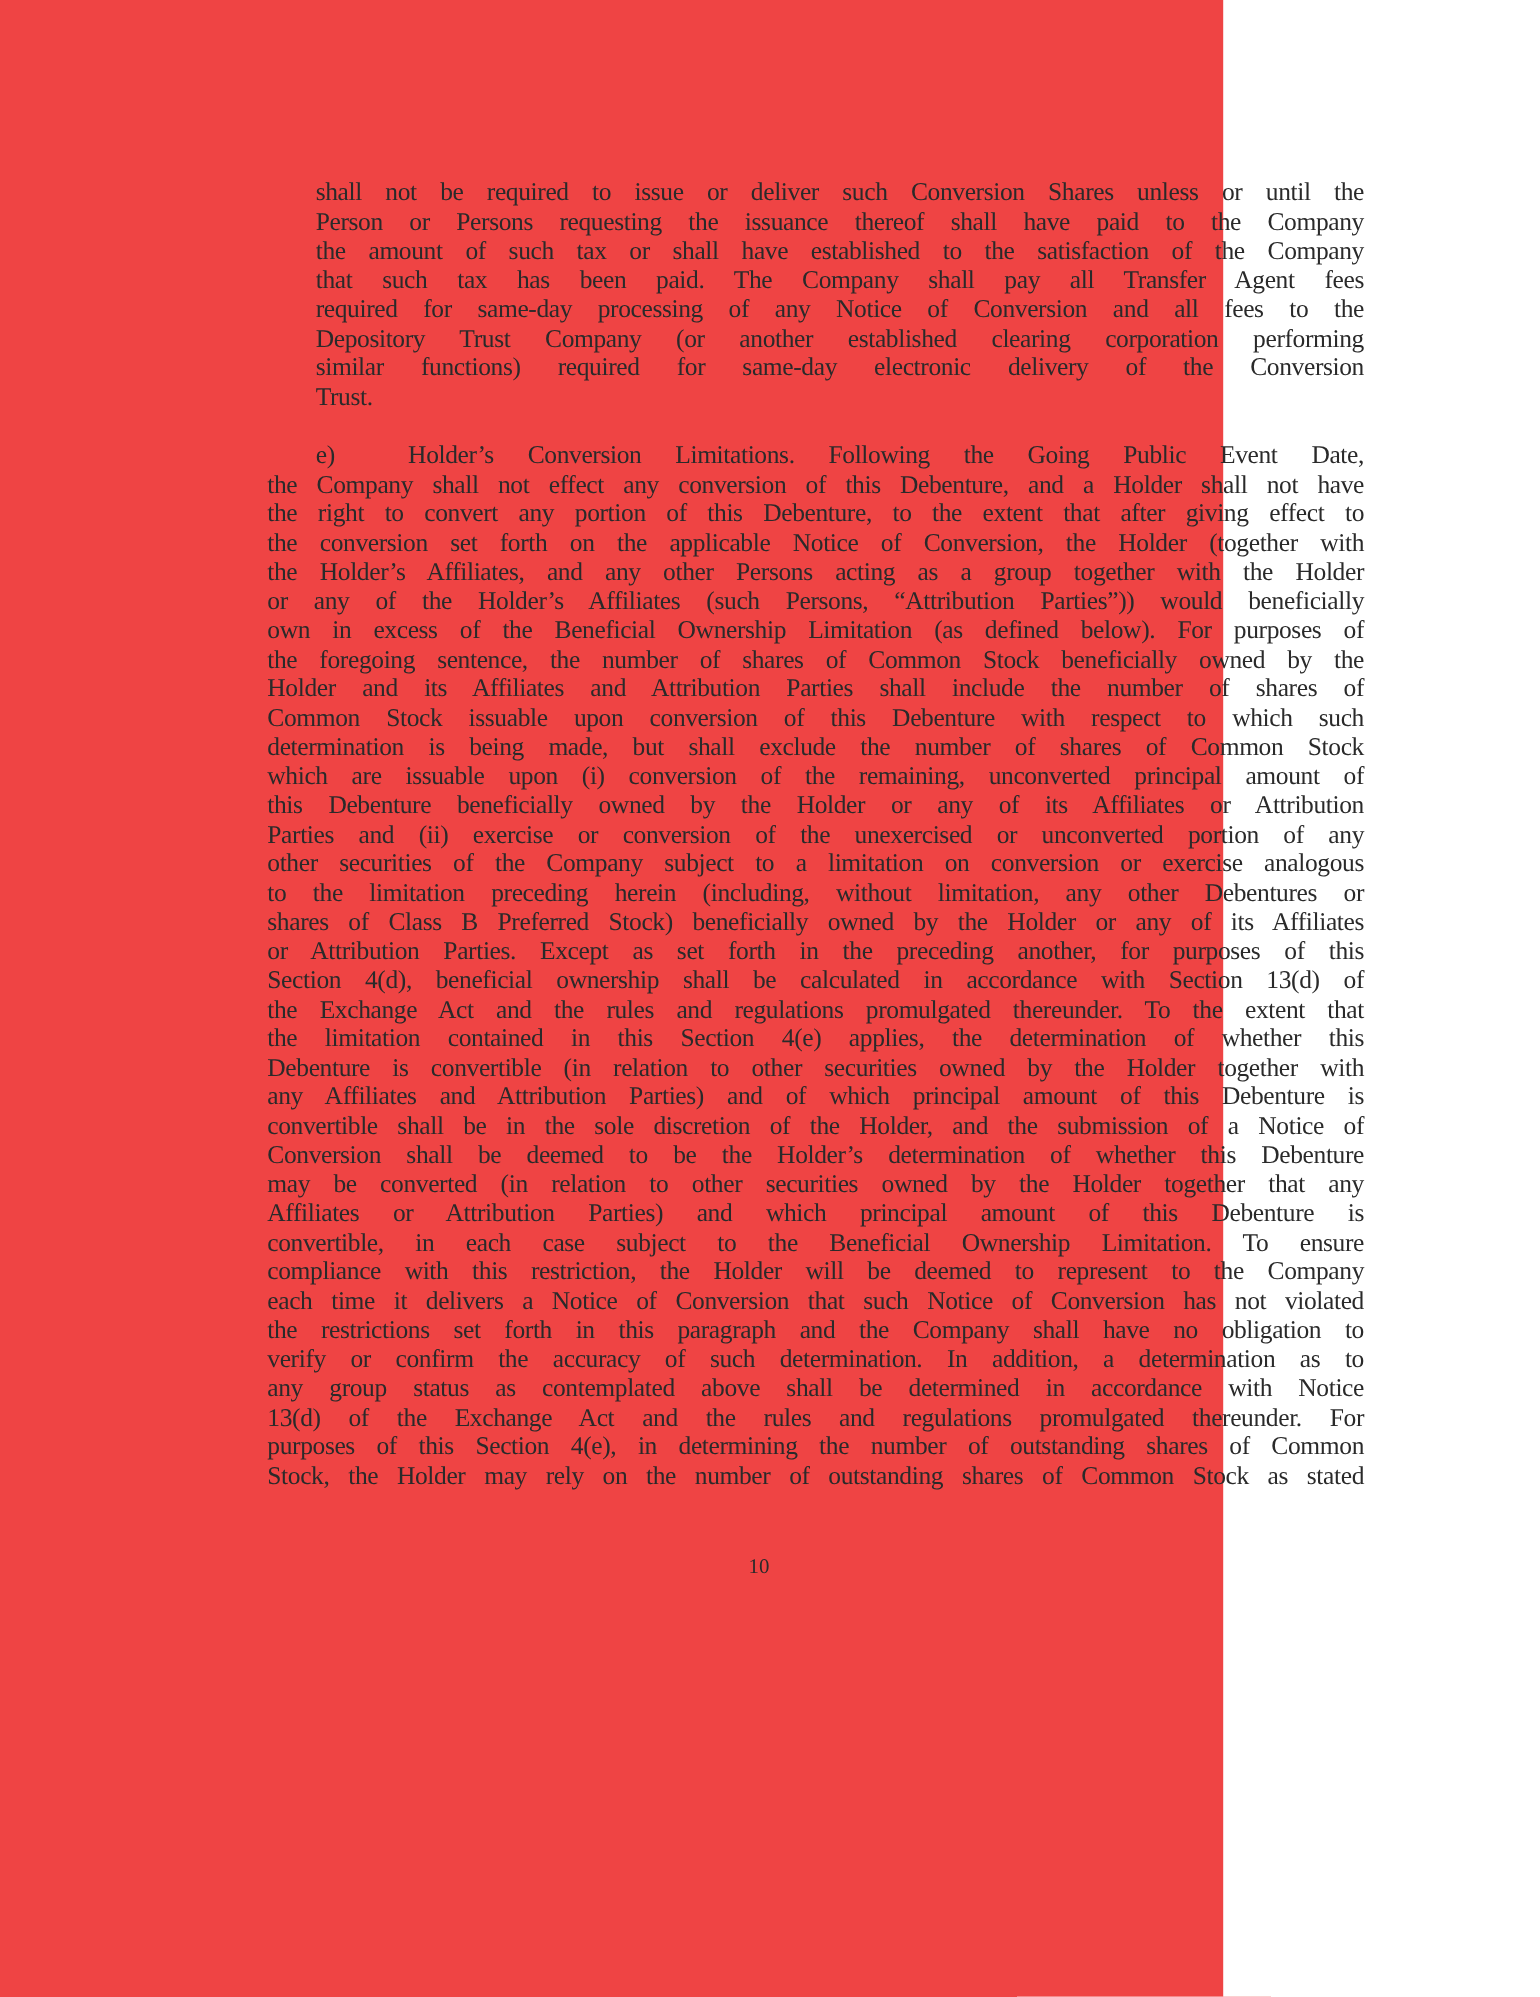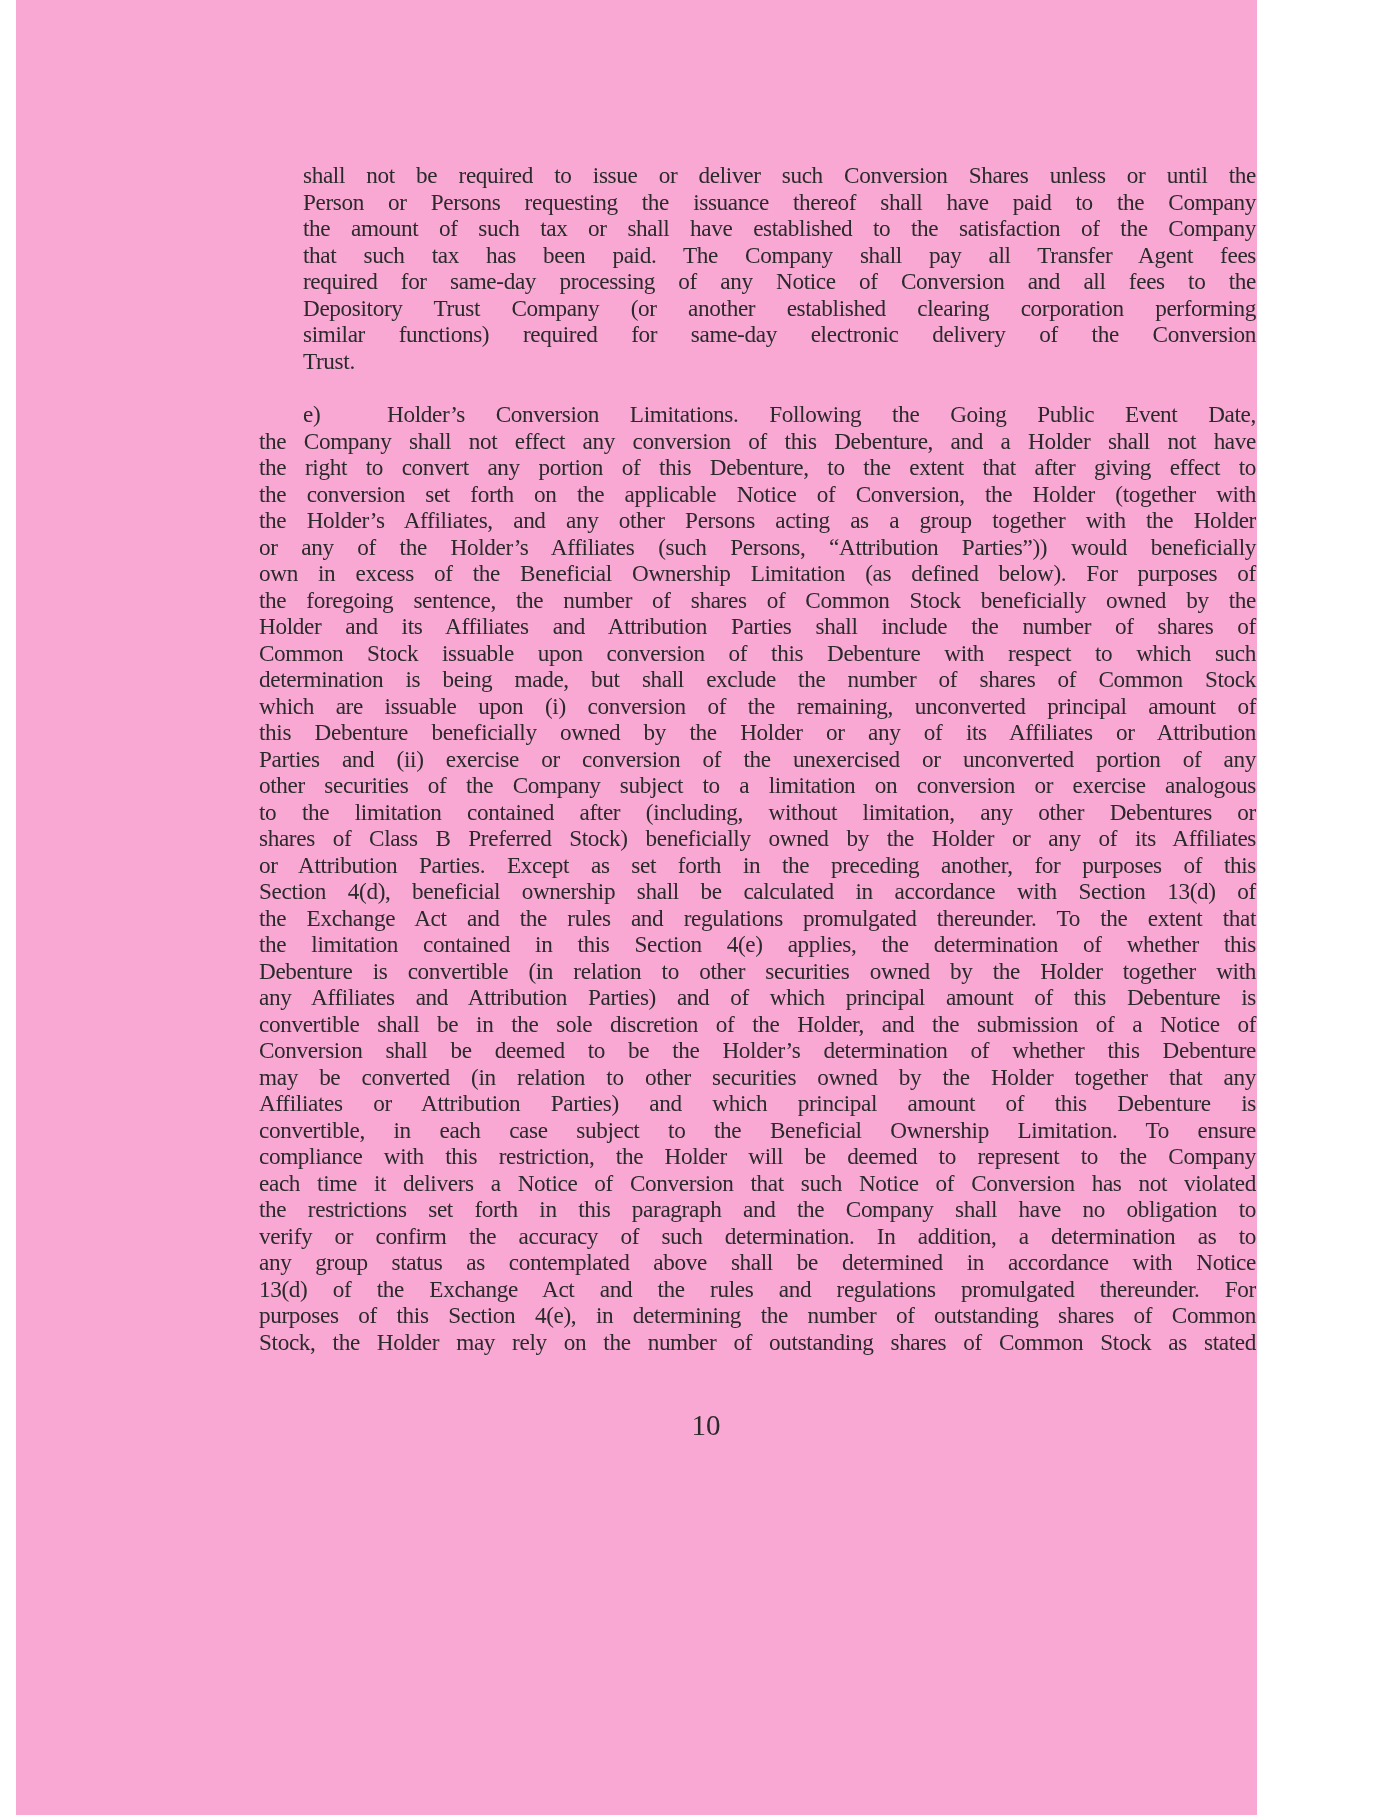--- a/index.html
+++ b/index.html
@@ -10,25 +10,25 @@
     body {
       width: 1400px;
       height: 1815px;
       position: relative;
       overflow: hidden;
       font-family: "Liberation Serif", "DejaVu Serif", serif;
       color: #2a2a2a;
     }
     .page {
       position: absolute;
-      left: 16px;
+      left: 0;
       top: 0;
-      width: 1241px;
+      width: 1112px;
       height: 1815px;
-      background: #f9a8d4;
+      background: #ef4444;
     }
     .line {
       position: absolute;
       white-space: nowrap;
       font-size: 23.2px;
       line-height: 26.5px;
       height: 26.5px;
       text-align: justify;
       text-align-last: justify;
       letter-spacing: -0.35px;
@@ -51,21 +51,21 @@
       padding-left: 44px;
       box-sizing: content-box;
       text-align: left;
     }
     .page-number {
       position: absolute;
       left: 0;
       width: 1400px;
       top: 1412px;
       text-align: center;
-      font-size: 29px;
+      font-size: 19px;
       line-height: 26px;
       padding-right: 20px;
       box-sizing: border-box;
     }
   </style>
 </head>
 <body>
 
 <div class="page">
 
@@ -89,21 +89,21 @@
     <div class="line" style="top:533.5px"><span>or any of the Holder’s Affiliates (such Persons, “</span><span class="u">Attribution Parties</span><span>”)) would beneficially</span></div>
     <div class="line" style="top:560px">own in excess of the Beneficial Ownership Limitation (as defined below).  For purposes of</div>
     <div class="line" style="top:586.5px">the foregoing sentence, the number of shares of Common Stock beneficially owned by the</div>
     <div class="line" style="top:613px">Holder and its Affiliates and Attribution Parties shall include the number of shares of</div>
     <div class="line" style="top:639.5px">Common Stock issuable upon conversion of this Debenture with respect to which such</div>
     <div class="line" style="top:666px">determination is being made, but shall exclude the number of shares of Common Stock</div>
     <div class="line" style="top:692.5px">which are issuable upon (i) conversion of the remaining, unconverted principal amount of</div>
     <div class="line" style="top:719px">this Debenture beneficially owned by the Holder or any of its Affiliates or Attribution</div>
     <div class="line" style="top:745.5px">Parties and (ii) exercise or conversion of the unexercised or unconverted portion of any</div>
     <div class="line" style="top:772px">other securities of the Company subject to a limitation on conversion or exercise analogous</div>
-    <div class="line" style="top:798.5px">to the limitation contained after (including, without limitation, any other Debentures or</div>
+    <div class="line" style="top:798.5px">to the limitation preceding herein (including, without limitation, any other Debentures or</div>
     <div class="line" style="top:825px">shares of Class B Preferred Stock) beneficially owned by the Holder or any of its Affiliates</div>
     <div class="line" style="top:851.5px">or Attribution Parties.  Except as set forth in the preceding another, for purposes of this</div>
     <div class="line" style="top:878px">Section 4(d), beneficial ownership shall be calculated in accordance with Section 13(d) of</div>
     <div class="line" style="top:904.5px">the Exchange Act and the rules and regulations promulgated thereunder.  To the extent that</div>
     <div class="line" style="top:931px">the limitation contained in this Section 4(e) applies, the determination of whether this</div>
     <div class="line" style="top:957.5px">Debenture is convertible (in relation to other securities owned by the Holder together with</div>
     <div class="line" style="top:984px">any Affiliates and Attribution Parties) and of which principal amount of this Debenture is</div>
     <div class="line" style="top:1010.5px">convertible shall be in the sole discretion of the Holder, and the submission of a Notice of</div>
     <div class="line" style="top:1037px">Conversion shall be deemed to be the Holder’s determination of whether this Debenture</div>
     <div class="line" style="top:1063.5px">may be converted (in relation to other securities owned by the Holder together that any</div>

